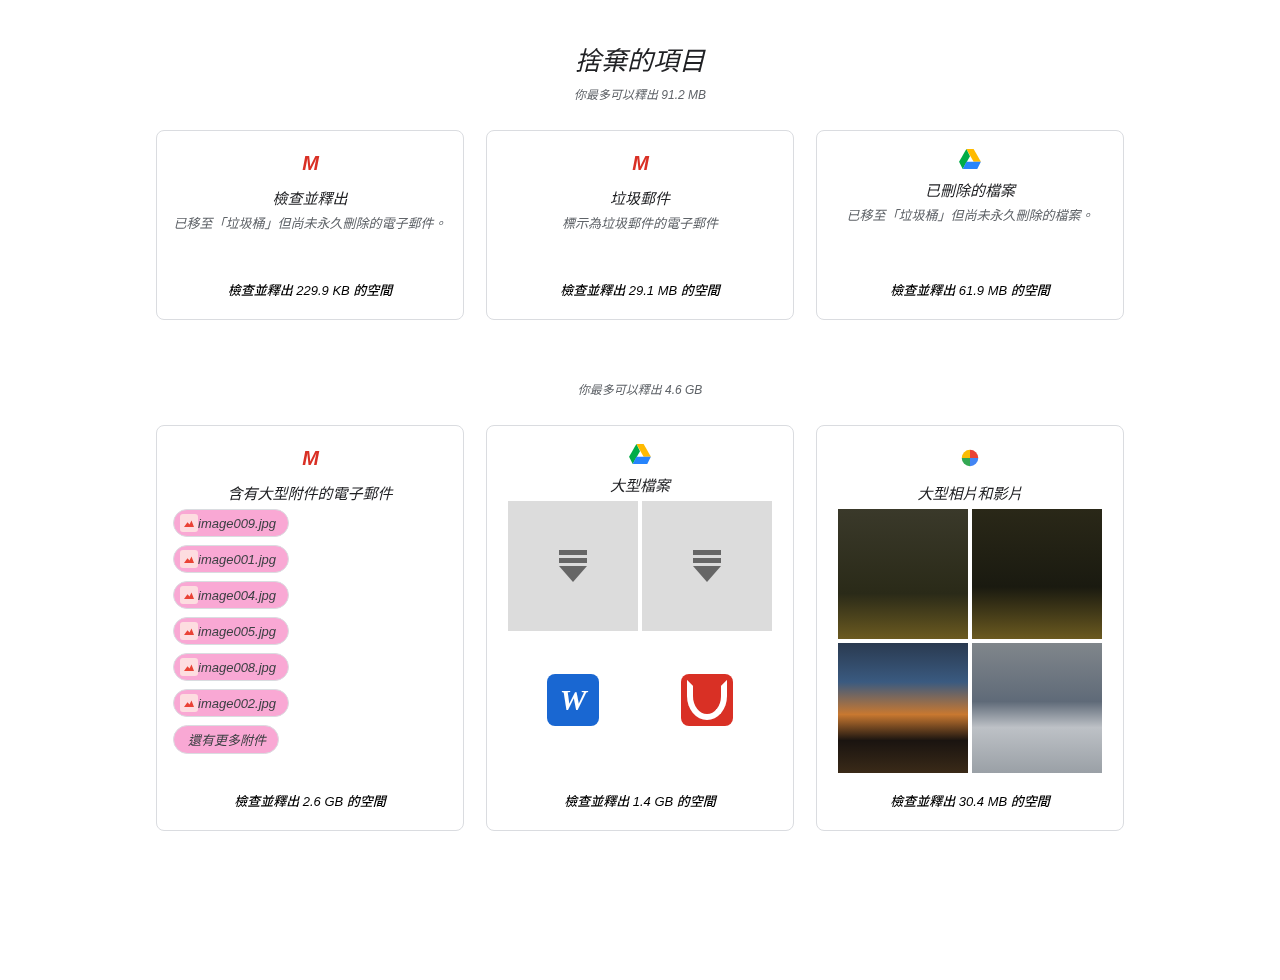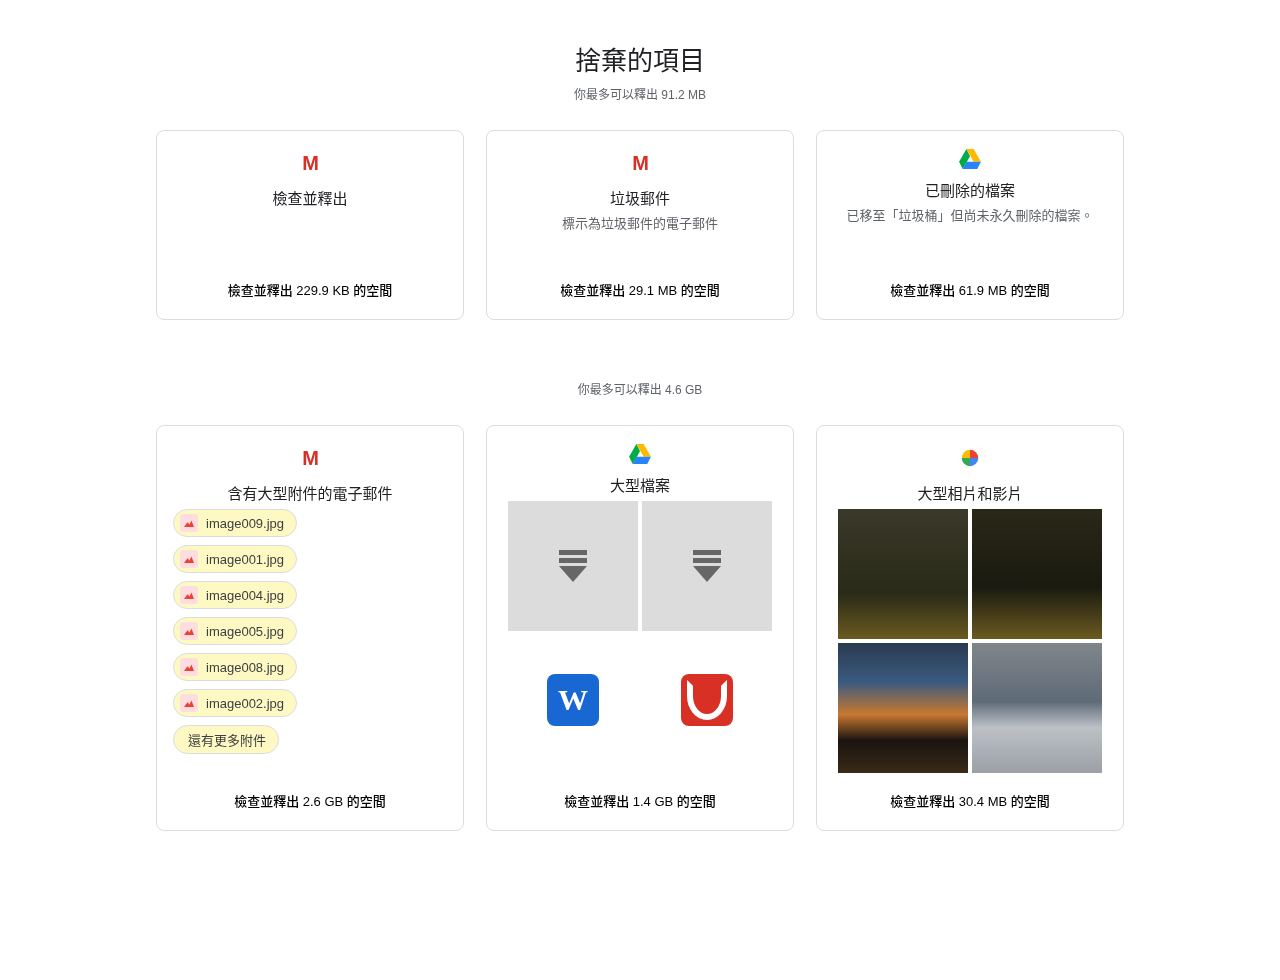--- a/index.html
+++ b/index.html
@@ -1,35 +1,35 @@
 <!DOCTYPE html>
 <html><head>
 <meta charset="utf-8">
 <style>
   html,body{margin:0;padding:0;background:#fff;font-family:Arial,"Noto Sans CJK TC","Microsoft JhengHei",sans-serif;color:#202124;}
   .page{width:1280px;margin:0 auto;padding:40px 0 60px;}
-  .section{margin-bottom:60px;}
+  .section{margin-bottom:60px;font-style:italic;}
   .section-title{font-size:26px;font-weight:400;text-align:center;margin:0 0 8px;}
   .section-sub{font-size:12px;color:#5f6368;text-align:center;margin:0 0 28px;}
   .cards{display:flex;justify-content:center;gap:22px;}
   .card{width:308px;border:1px solid #dadce0;border-radius:8px;padding:18px 16px 20px;box-sizing:border-box;display:flex;flex-direction:column;align-items:center;text-align:center;}
   .icon-slot{height:28px;display:flex;align-items:center;justify-content:center;margin-bottom:6px;}
   .card-title{font-size:15px;margin:4px 0 6px;font-weight:400;}
   .card-desc{font-size:13px;color:#5f6368;line-height:1.5;margin:0 0 30px;min-height:36px;}
   .card-link{font-size:13px;color:#000000;text-decoration:none;font-weight:500;cursor:pointer;margin-top:auto;}
 
   
   .gmail-m{font-family:Arial,sans-serif;font-weight:bold;font-size:20px;color:#d93025;letter-spacing:-1px;}
   .drive-tri{width:22px;height:20px;position:relative;}
   .drive-tri svg{display:block;}
   .photos-ico{width:22px;height:22px;}
 
   
   .chip-col{display:flex;flex-direction:column;gap:8px;align-items:flex-start;width:100%;margin-bottom:24px;}
-  .chip{display:inline-flex;align-items:center;gap:8px;border:1px solid #dadce0;border-radius:16px;padding:4px 12px 4px 6px;font-size:13px;color:#3c4043;background:#fef9c3;}
+  .chip{display:inline-flex;align-items:center;border:1px solid #dadce0;border-radius:16px;padding:4px 12px 4px 6px;font-size:13px;color:#3c4043;background:#f9a8d4;}
   .chip .imgico{width:18px;height:18px;border-radius:3px;background:#fddde0;display:flex;align-items:center;justify-content:center;}
   .chip .imgico::before{content:"";width:10px;height:8px;background:#ea4335;clip-path:polygon(0 100%,35% 40%,55% 70%,75% 20%,100% 100%);}
   .chip.more{padding-left:14px;}
 
   
   .tile-grid{display:grid;grid-template-columns:1fr 1fr;gap:4px;width:264px;margin-bottom:18px;}
   .tile{background:#dcdcdc;height:130px;display:flex;align-items:center;justify-content:center;}
   .dl-arrow{width:28px;display:flex;flex-direction:column;align-items:center;}
   .dl-arrow .bar{width:28px;height:5px;background:#666;margin-bottom:3px;}
   .dl-arrow .tri{width:0;height:0;border-left:14px solid transparent;border-right:14px solid transparent;border-top:16px solid #666;}
@@ -54,20 +54,21 @@
   <div class="section">
     <h2 class="section-title">捨棄的項目</h2>
     <p class="section-sub">你最多可以釋出 91.2 MB</p>
     <div class="cards">
 
       <div class="card">
         <div class="icon-slot">
             <span class="gmail-m">M</span>
           </div>
         <div class="card-title">檢查並釋出</div>
+        <p class="card-desc">已移至「垃圾桶」但尚未永久刪除的電子郵件。</p>
         <a class="card-link">檢查並釋出 229.9 KB 的空間</a>
       </div>
 
       <div class="card">
         <div class="icon-slot">
             <span class="gmail-m">M</span>
           </div>
         <div class="card-title">垃圾郵件</div>
         <p class="card-desc">標示為垃圾郵件的電子郵件</p>
         <a class="card-link">檢查並釋出 29.1 MB 的空間</a>

